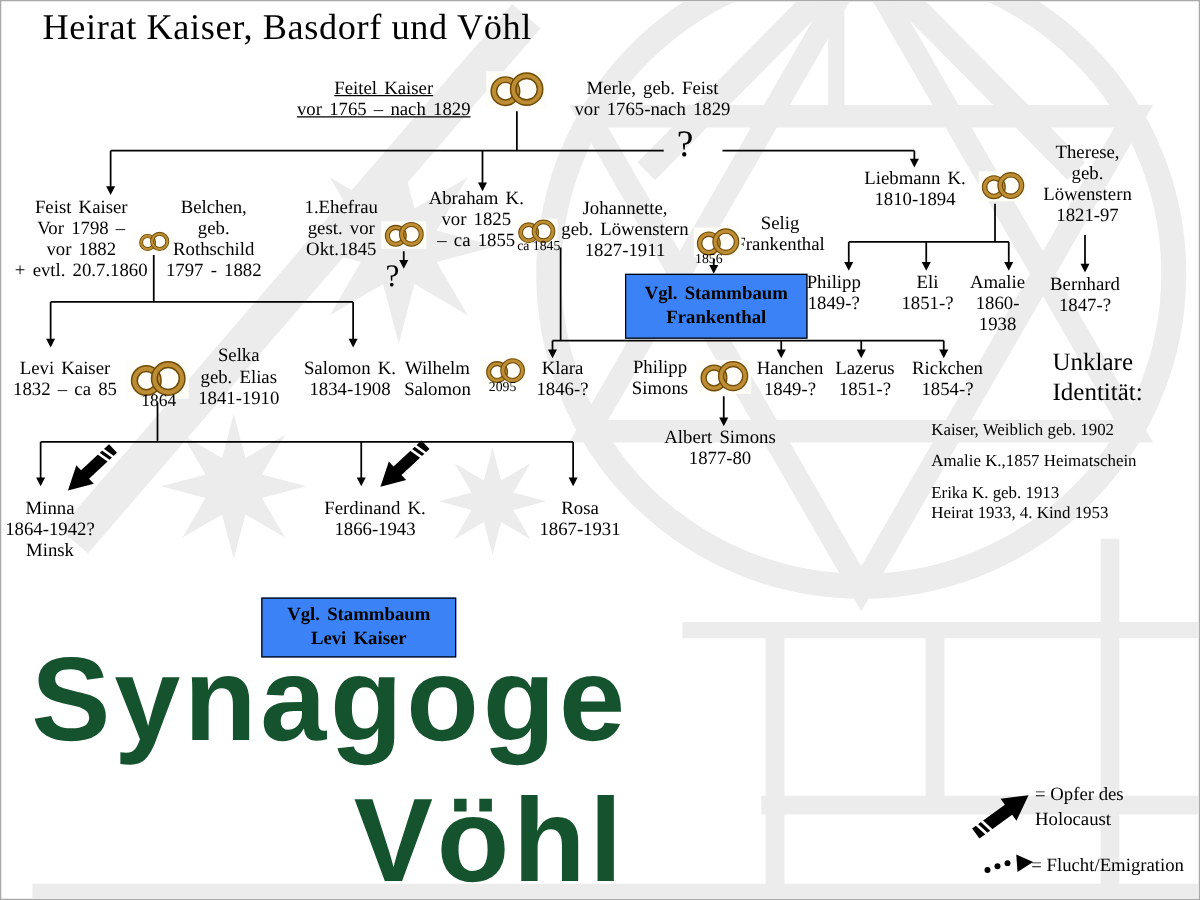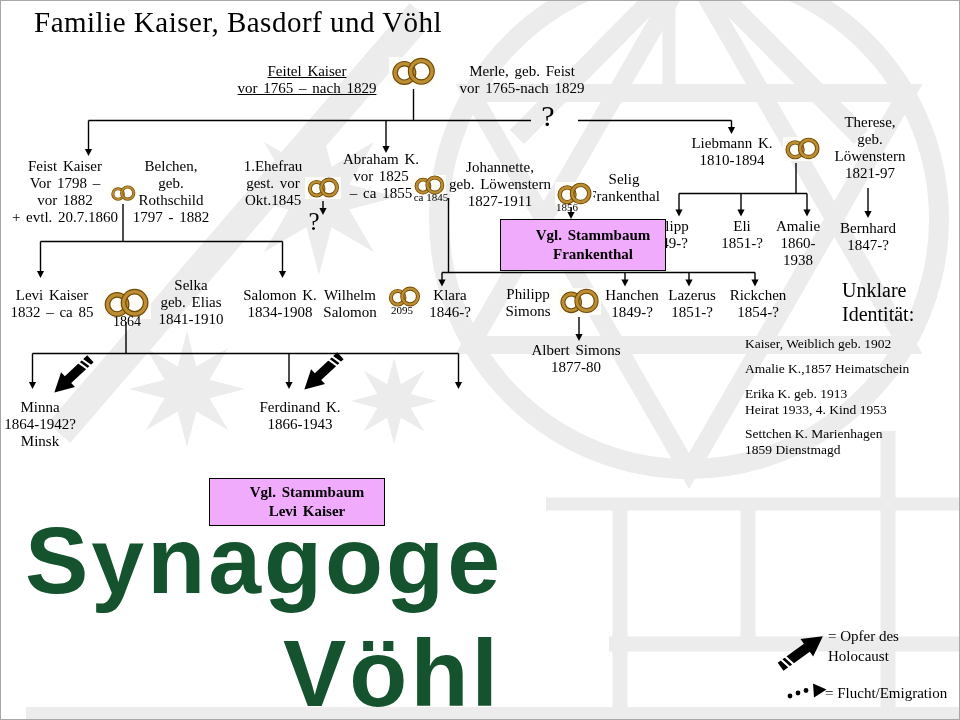--- a/index.html
+++ b/index.html
@@ -7,23 +7,23 @@
          overflow:hidden;font-family:"Liberation Serif","DejaVu Serif",serif;color:#000;}
   .layer{position:absolute;left:0;top:0;width:960px;height:720px;}
   svg.layer{pointer-events:none;}
   #title{position:absolute;left:33px;top:5px;font-size:29px;letter-spacing:.5px;white-space:nowrap;}
   .node{position:absolute;width:220px;margin-left:-110px;text-align:center;
         font-size:15px;line-height:17px;word-spacing:2px;white-space:nowrap;}
   .qmark{position:absolute;width:60px;margin-left:-30px;text-align:center;}
   .rings{position:absolute;}
   .rings svg{display:block;background:#fffdf8;}
   .mlabel{position:absolute;width:120px;margin-left:-60px;text-align:center;line-height:1.1;}
-  .refbox{position:absolute;background:#f0abfc;border:1.6px solid #000;text-align:center;
+  .refbox{position:absolute;background:#3b82f6;border:1.6px solid #000;text-align:center;
           font-weight:bold;font-size:15px;line-height:19px;display:flex;flex-direction:column;
-          justify-content:center;word-spacing:2px;padding-left:20px;}
+          justify-content:center;word-spacing:2px;}
   .notes-heading{position:absolute;left:841px;top:277px;font-size:20px;line-height:24px;}
   .note{position:absolute;left:744px;font-size:13.5px;line-height:16px;white-space:nowrap;}
   .note-1{top:335px;} .note-2{top:360px;} .note-3{top:385px;} .note-4{top:425px;}
   .legend-label{position:absolute;font-size:15px;white-space:nowrap;}
   #legend-opfer{left:827px;top:614px;text-align:left;line-height:20px;margin-top:11px;}
   #legend-flucht{left:824px;top:684px;}
   .wm-word{position:absolute;font-family:"Liberation Sans","DejaVu Sans",sans-serif;font-weight:bold;
            color:#14532d;letter-spacing:3px;line-height:1;white-space:nowrap;}
   #wm-word1{left:24px;top:512px;font-size:95px;}
   #wm-word2{left:282px;top:625px;font-size:95px;}
@@ -153,20 +153,21 @@
       <div class="node" style="left: 279px; top: 286px;">Salomon K.<br>1834-1908</div>
       <div class="node" style="left: 349px; top: 286px;">Wilhelm<br>Salomon</div>
       <div class="node" style="left: 449px; top: 286px;">Klara<br>1846-?</div>
       <div class="node" style="left: 527px; top: 285px;">Philipp<br>Simons</div>
       <div class="node" style="left: 631px; top: 286px;">Hanchen<br>1849-?</div>
       <div class="node" style="left: 691px; top: 286px;">Lazerus<br>1851-?</div>
       <div class="node" style="left: 757px; top: 286px;">Rickchen<br>1854-?</div>
       <div class="node" style="left: 575px; top: 341px;">Albert Simons<br>1877-80</div>
       <div class="node" style="left: 39px; top: 398px;">Minna<br>1864-1942?<br>Minsk</div>
       <div class="node" style="left: 299px; top: 398px;">Ferdinand K.<br>1866-1943</div>
+      <div class="node" style="left: 463px; top: 398px;">Rosa<br>1867-1931</div>
       <div class="rings" style="left: 388px; top: 56px;">
         <svg width="48" height="30" viewBox="-20 -13 40 26">
           <circle cx="-7.5" cy="0.8" r="8" fill="none" stroke="#6e4a06" stroke-width="4.8"></circle>
           <circle cx="-7.5" cy="0.8" r="8" fill="none" stroke="#bd8d33" stroke-width="2.8"></circle>
           <circle cx="7.2" cy="-0.6" r="9.3" fill="none" stroke="#6e4a06" stroke-width="4.8"></circle>
           <circle cx="7.2" cy="-0.6" r="9.3" fill="none" stroke="#bd8d33" stroke-width="2.8"></circle>
         </svg>
       </div>
       <div class="rings" style="left: 108px; top: 183.5px;">
         <svg width="28" height="17" viewBox="-20 -13 40 26">
@@ -236,24 +237,23 @@
           <circle cx="7.2" cy="-0.6" r="9.3" fill="none" stroke="#bd8d33" stroke-width="2.8"></circle>
         </svg>
       </div>
       <div class="qmark" style="left: 547px; top: 98px; font-size: 30px;">?</div>
       <div class="qmark" style="left: 313px; top: 207px; font-size: 25px;">?</div>
     </div>
 
   <div class="refbox" id="refbox-frankenthal" style="left: 499px; top: 218px; width: 144px; height: 50px;">Vgl. Stammbaum<br>Frankenthal</div>
   <div class="refbox" id="refbox-levi" style="left: 208px; top: 477px; width: 154px; height: 46px;">Vgl. Stammbaum<br>Levi Kaiser</div>
 
-  <div id="title">Familie Kaiser, Basdorf und Vöhl</div>
+  <div id="title">Heirat Kaiser, Basdorf und Vöhl</div>
 
   <div class="notes-heading">Unklare<br>Identität:</div>
   <div class="note note-1">Kaiser, Weiblich geb. 1902</div>
   <div class="note note-2">Amalie K.,1857 Heimatschein</div>
   <div class="note note-3">Erika K. geb. 1913<br>Heirat 1933, 4. Kind 1953</div>
-  <div class="note note-4">Settchen K. Marienhagen<br>1859 Dienstmagd</div>
 
   <div class="legend-label" id="legend-opfer">= Opfer des<br>Holocaust</div>
   <div class="legend-label" id="legend-flucht">= Flucht/Emigration</div>
 
 </div>
 
 </body></html>

